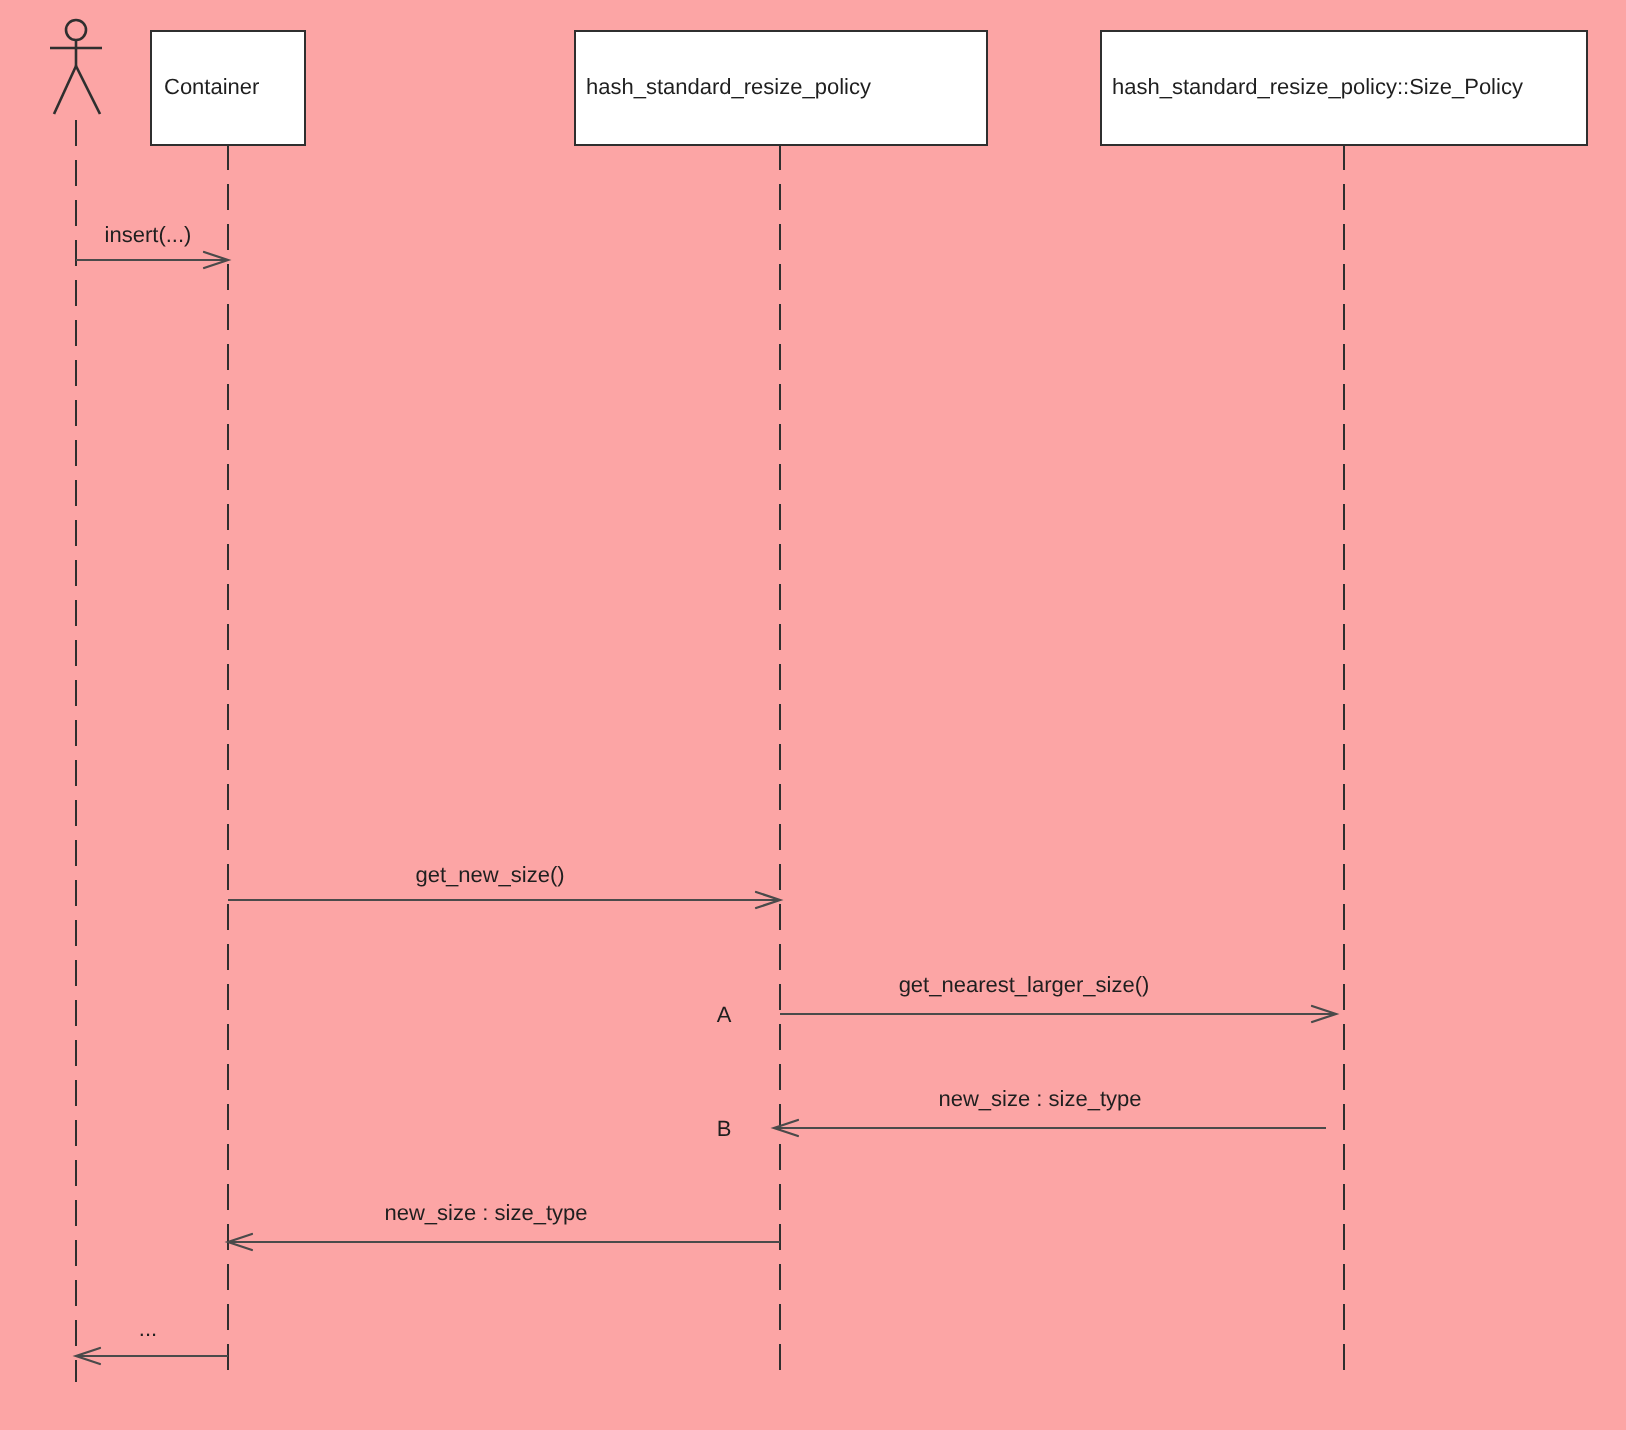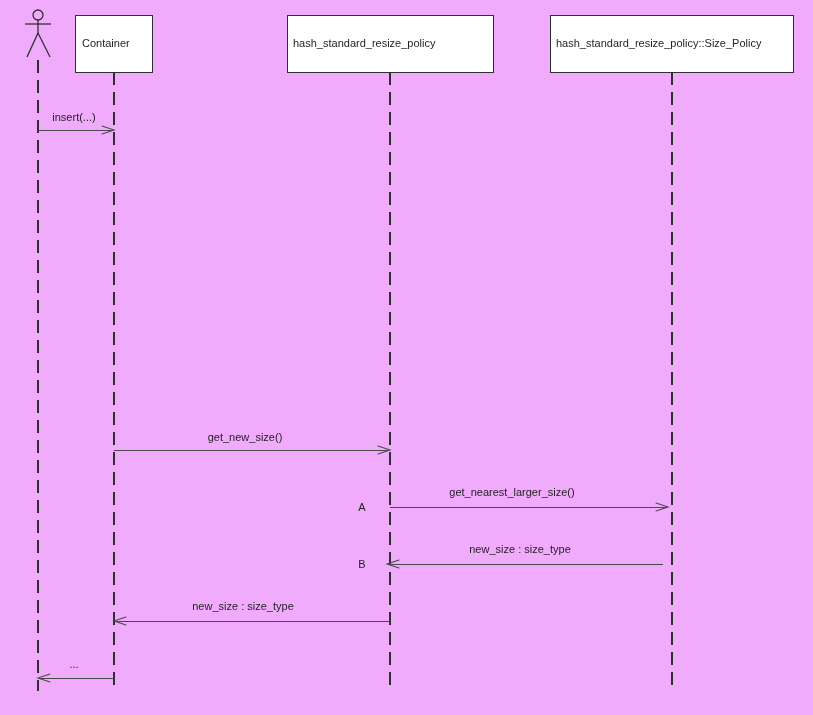--- a/index.html
+++ b/index.html
@@ -4,21 +4,21 @@
 <style>
   html, body {
     margin: 0;
     padding: 0;
     background: #ffffff;
   }
   .canvas {
     position: relative;
     width: 813px;
     height: 715px;
-    background: #f0abfc;
+    background: #fca5a5;
     overflow: hidden;
   }
   svg { display: block; }
   text {
     font-family: "Liberation Sans", sans-serif;
     font-size: 11px;
     fill: #1f1f1f;
   }
   .box {
     fill: #ffffff;

